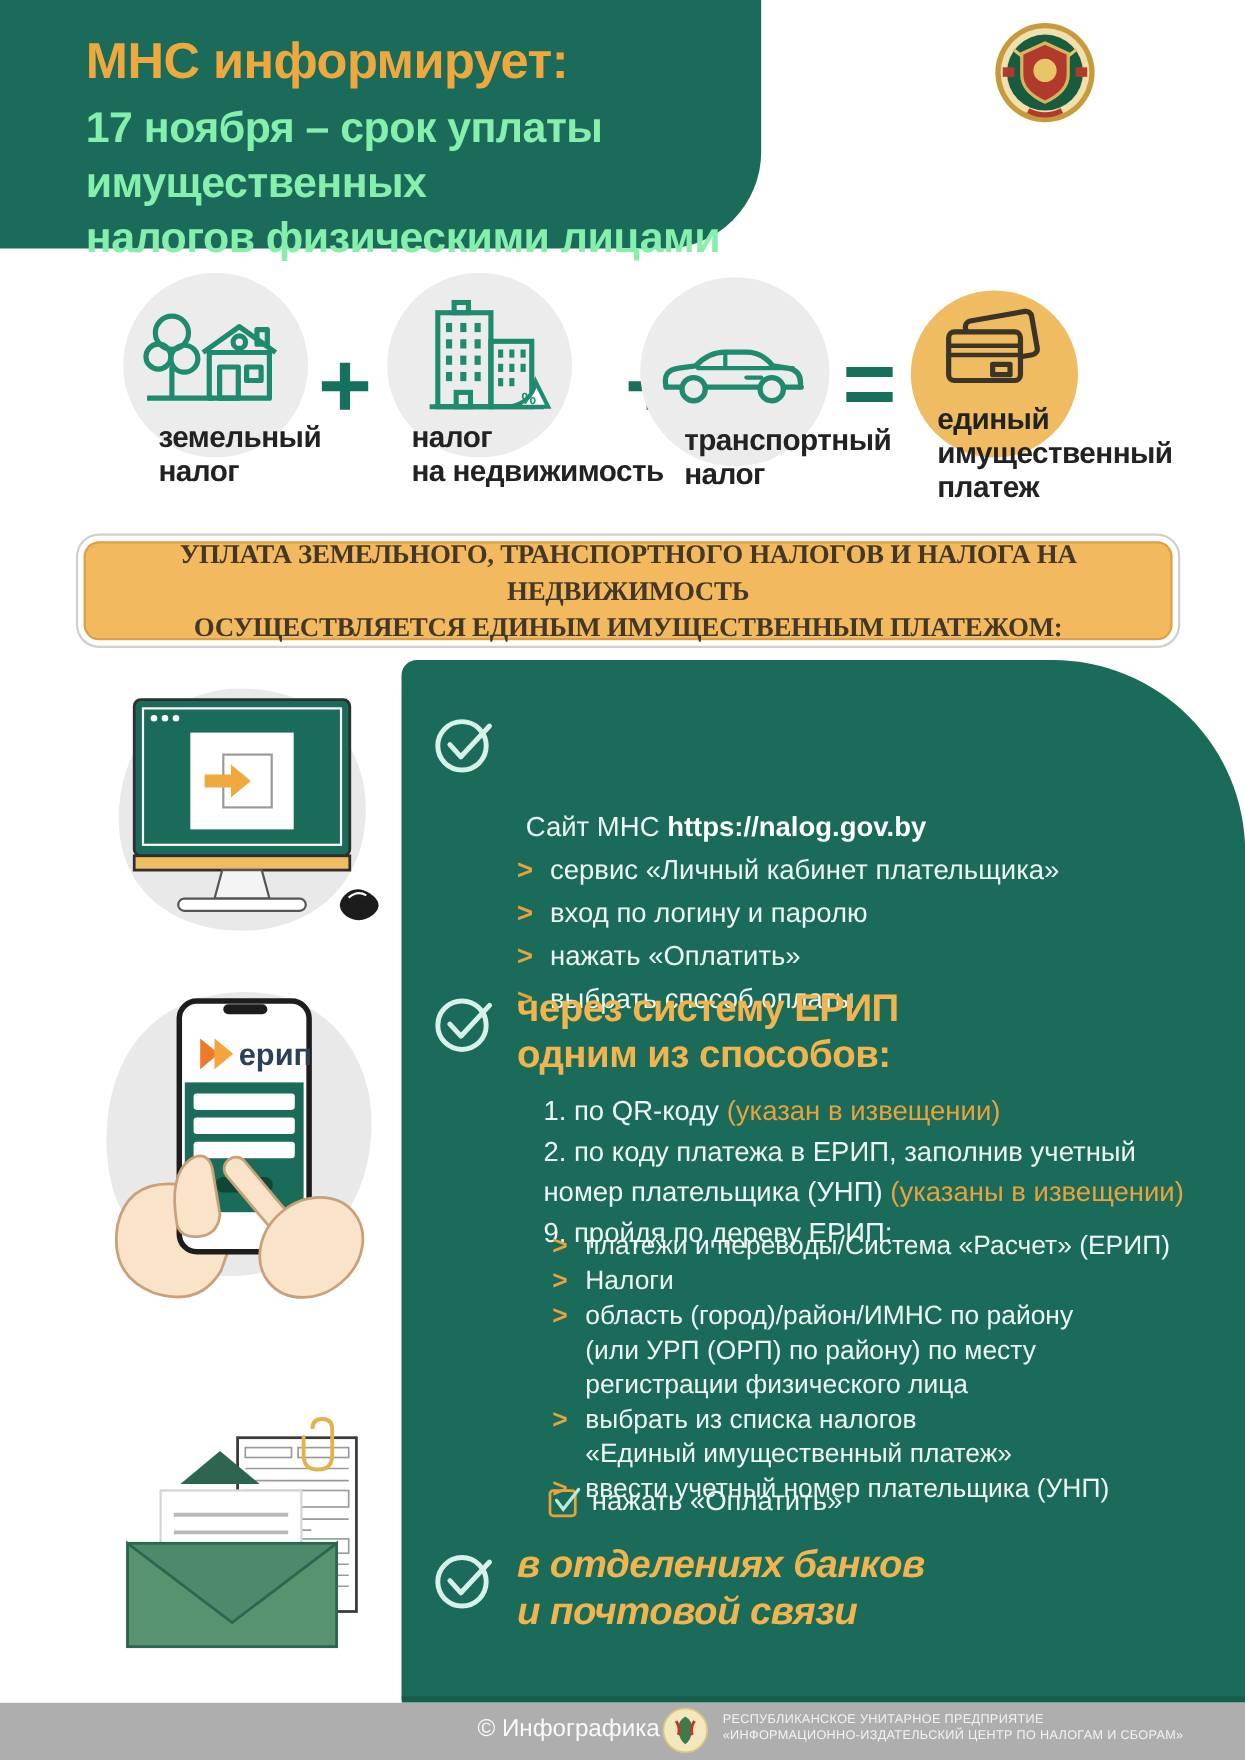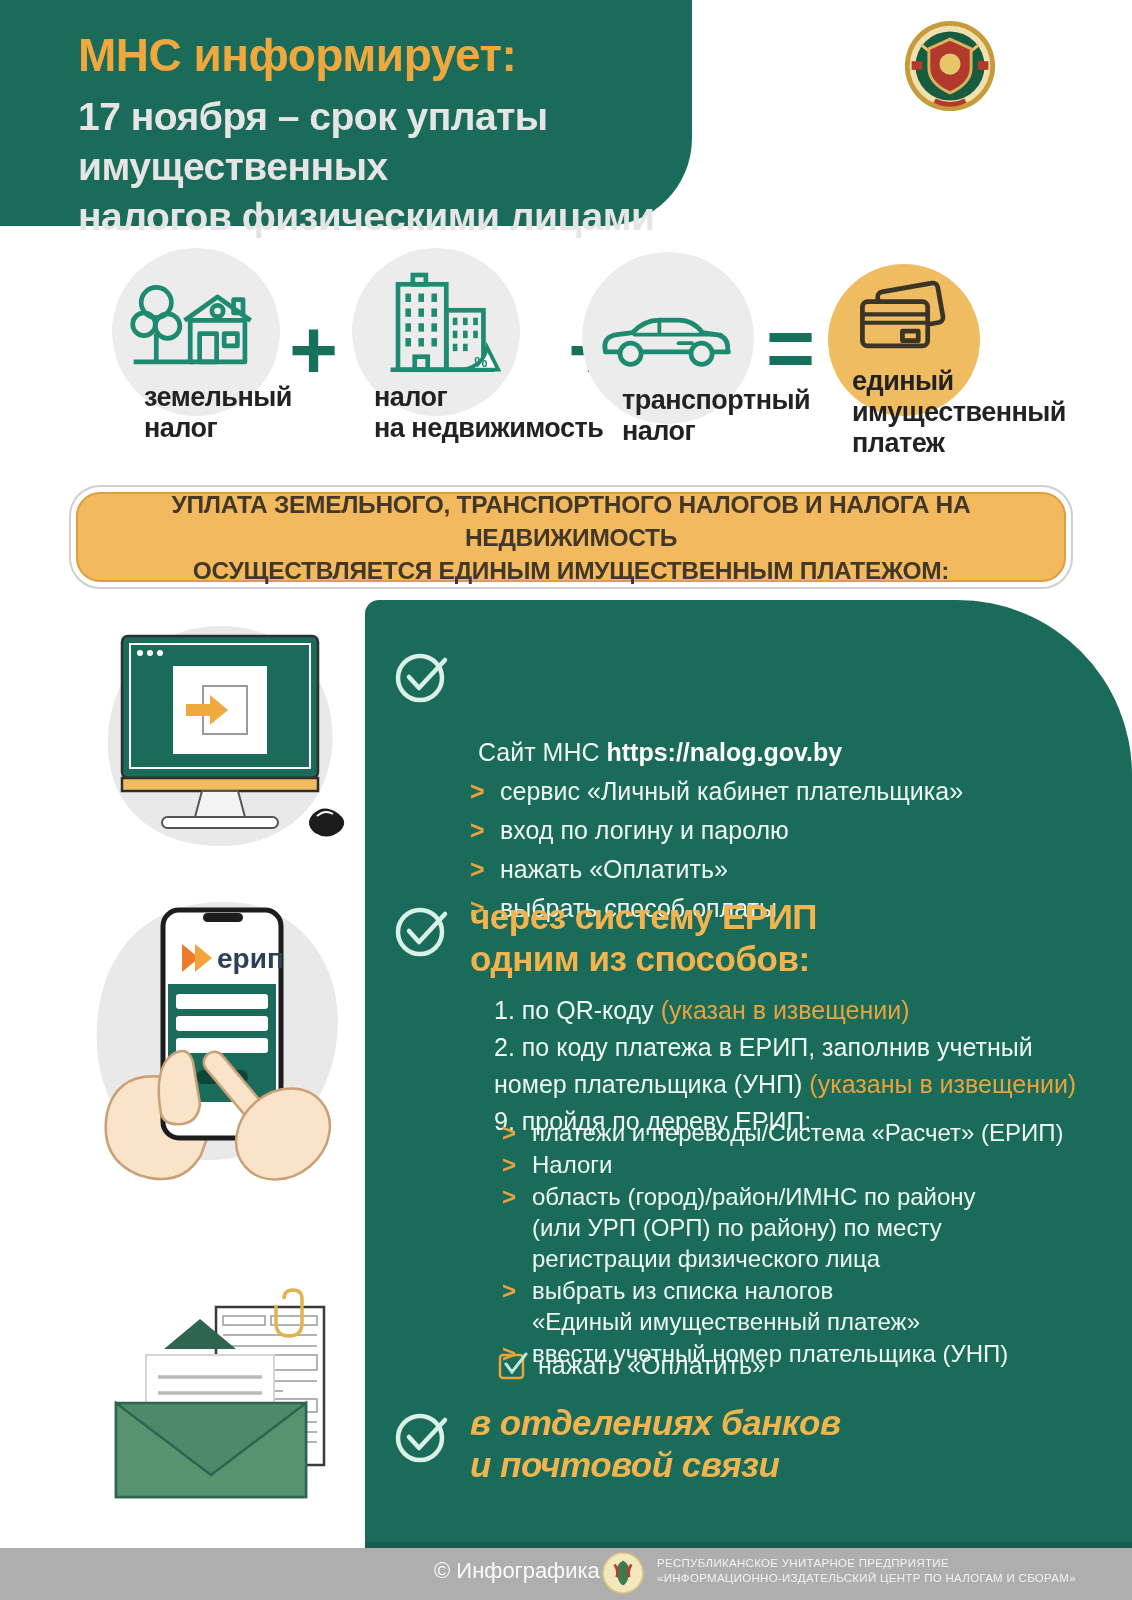--- a/index.html
+++ b/index.html
@@ -4,37 +4,37 @@
 <style>
   html,body{margin:0;padding:0;background:#ffffff;}
   .page{position:relative;width:1132px;height:1600px;background:#ffffff;overflow:hidden;
         font-family:"Liberation Sans",sans-serif;}
   .abs{position:absolute;}
   .pre{white-space:pre-line;}
 
   
   .header{left:0;top:0;width:692px;height:226px;background:#1a6b59;border-radius:0 0 88px 0;}
   .kicker{left:78px;top:28px;font-size:46px;font-weight:bold;color:#efa83e;letter-spacing:-0.5px;}
-  .title{left:78px;top:92px;width:740px;font-size:39px;font-weight:bold;color:#e5e5e5;
+  .title{left:78px;top:92px;width:740px;font-size:39px;font-weight:bold;color:#86efac;
          line-height:50px;letter-spacing:-0.5px;}
 
   
   .ministry{left:828px;top:18px;width:244px;text-align:center;}
   .min-name{margin-top:6px;font-size:14.5px;font-weight:bold;color:#1e7a60;line-height:19px;}
 
   
   .circ{position:absolute;border-radius:50%;background:#ececec;}
   .circ.orange{background:#f0bc62;}
   .eq-label{position:absolute;font-size:27px;font-weight:bold;color:#222222;line-height:31px;letter-spacing:-0.5px;}
   .op{position:absolute;font-size:84px;font-weight:bold;color:#17705c;line-height:100px;}
 
   
   .banner{left:76px;top:492px;width:986px;height:86px;background:#f2b95e;border:2px solid #dd9f43;
-          border-radius:24px;box-shadow:0 0 0 5px #ffffff,0 0 0 7px #cfcfcf;
-          display:flex;align-items:center;justify-content:center;text-align:center;}
+          border-radius:14px;box-shadow:0 0 0 5px #ffffff,0 0 0 7px #cfcfcf;
+          display:flex;align-items:center;justify-content:center;text-align:center;font-family:Liberation Serif, serif;}
   .banner-text{font-size:24.5px;font-weight:bold;color:#433828;line-height:33px;letter-spacing:-0.3px;}
 
   
   .panel{left:365px;top:600px;width:767px;height:948px;background:#1a6b59;
          border-radius:14px 175px 0 0;border-bottom:6px solid #155c4b;box-sizing:border-box;}
   .sec-head{position:absolute;font-size:35px;font-weight:bold;color:#f2b44e;line-height:42px;letter-spacing:-0.5px;}
   .site-line{position:absolute;left:478px;top:738px;font-size:25px;color:#eef8f3;}
   .site-line b{color:#ffffff;}
   ul.bullets{position:absolute;left:470px;margin:0;padding:0;list-style:none;}
   ul.bullets li{display:flex;align-items:flex-start;font-size:25px;color:#eef8f3;line-height:39px;}

